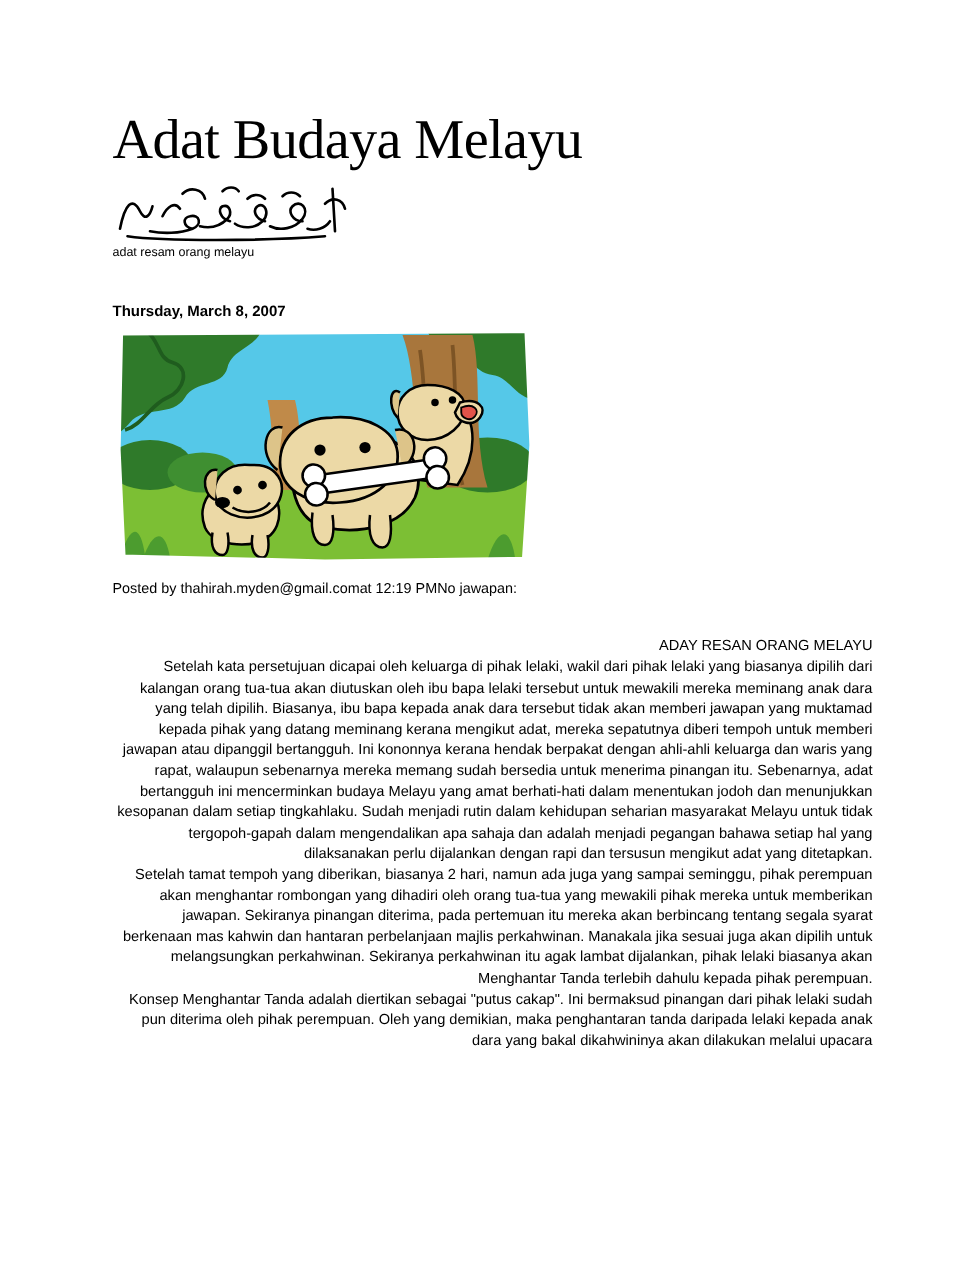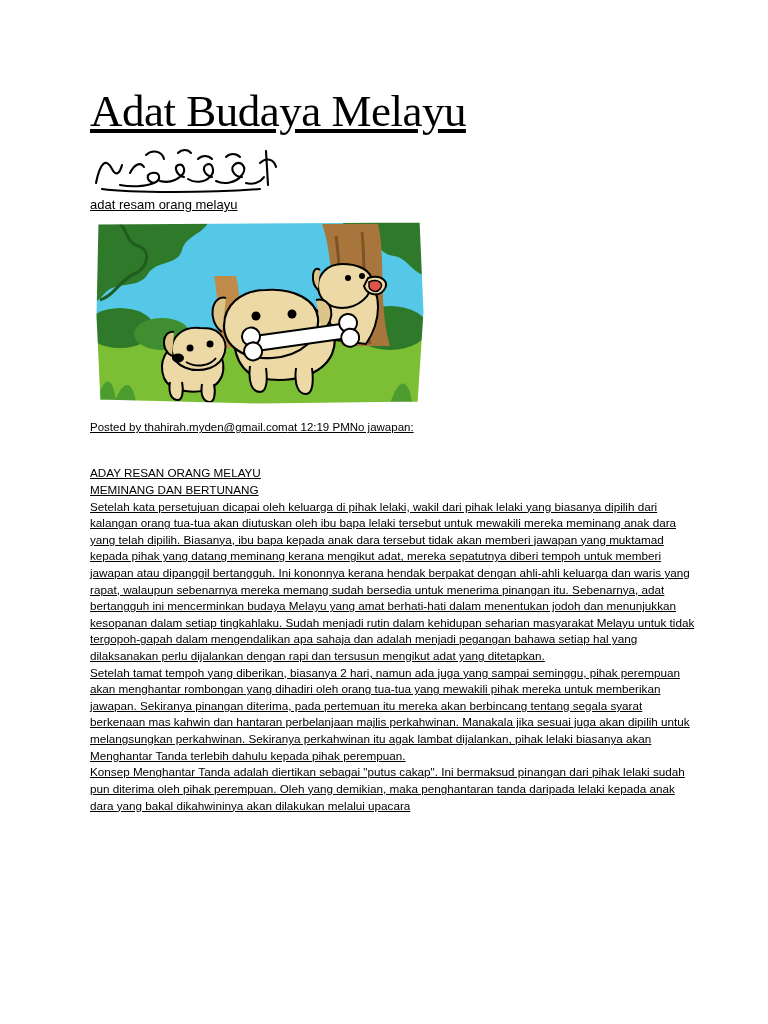--- a/index.html
+++ b/index.html
@@ -13,38 +13,37 @@
     font-family: "Liberation Sans", sans-serif;
     color: #000000;
     overflow: hidden;
   }
   .page {
     position: relative;
     width: 768px;
     height: 1024px;
     box-sizing: border-box;
     padding: 88px 70px 0 90px;
-    text-decoration: underline;
   }
   .blog-title {
     font-family: "Liberation Serif", serif;
     font-size: 45px;
     font-weight: normal;
     line-height: 1.05;
     margin: 0 0 6px 0;
     letter-spacing: -0.5px;
   }
   .basmala {
     margin: 8px 0 2px 0;
     height: 52px;
     width: 200px;
   }
   .basmala svg { display: block; }
   .subtitle {
-    font-size: 13px;
+    font-size: 10px;
     margin: 2px 0 0 0;
     color: #000;
   }
   .date {
     font-size: 12px;
     font-weight: bold;
     margin: 34px 0 0 0;
   }
   .post-label {
     font-size: 12px;
@@ -67,20 +66,21 @@
     text-decoration: none;
   }
   .body-text {
     font-size: 11.7px;
     line-height: 1.42;
     margin: 30px 0 0 0;
     text-align: left;
   }
   .body-text p {
     margin: 0;
+    text-align: right;
   }
   .heading-line {
     font-size: 11.7px;
     line-height: 1.42;
     margin: 0;
   }
 </style>
 </head>
 <body>
 
@@ -104,20 +104,21 @@
         <path d="M170 20 C176 14, 184 16, 186 24"></path>
         <path d="M12 46 C40 50, 120 50, 170 46"></path>
         <path d="M56 12 C62 6, 72 8, 74 16"></path>
         <path d="M88 10 C92 6, 98 6, 101 10"></path>
       </g>
     </svg>
   </div>
 
   <p class="subtitle">adat resam orang melayu</p>
 
+  <p class="date">Thursday, March 8, 2007</p>
 
 
   <div class="illustration">
     <svg width="338" height="193" viewBox="0 0 338 193" xmlns="http://www.w3.org/2000/svg" aria-hidden="true">
       <defs>
         <clipPath id="frame">
           <path d="M6 6 L332 4 L336 96 L330 188 L170 190 L8 186 L4 100 Z"></path>
         </clipPath>
       </defs>
       <g clip-path="url(#frame)">
@@ -190,19 +191,18 @@
       <path d="M6 6 L332 4 L336 96 L330 188 L170 190 L8 186 L4 100 Z" fill="none" stroke="#ffffff" stroke-width="5"></path>
     </svg>
   </div>
 
   <p class="posted-line">
     <span>Posted by </span><a class="lnk" href="#">thahirah.myden@gmail.com</a><a class="lnk" href="#">at 12:19 PM</a><a class="lnk" href="#">No jawapan:</a>
   </p>
 
   <div class="body-text">
     <p class="heading-line">ADAY RESAN ORANG MELAYU</p>
-    <p class="heading-line">MEMINANG DAN BERTUNANG</p>
     <p>Setelah kata persetujuan dicapai oleh keluarga di pihak lelaki, wakil dari pihak lelaki yang biasanya dipilih dari kalangan orang tua-tua akan diutuskan oleh ibu bapa lelaki tersebut untuk mewakili mereka meminang anak dara yang telah dipilih. Biasanya, ibu bapa kepada anak dara tersebut tidak akan memberi jawapan yang muktamad kepada pihak yang datang meminang kerana mengikut adat, mereka sepatutnya diberi tempoh untuk memberi jawapan atau dipanggil bertangguh. Ini kononnya kerana hendak berpakat dengan ahli-ahli keluarga dan waris yang rapat, walaupun sebenarnya mereka memang sudah bersedia untuk menerima pinangan itu. Sebenarnya, adat bertangguh ini mencerminkan budaya Melayu yang amat berhati-hati dalam menentukan jodoh dan menunjukkan kesopanan dalam setiap tingkahlaku. Sudah menjadi rutin dalam kehidupan seharian masyarakat Melayu untuk tidak tergopoh-gapah dalam mengendalikan apa sahaja dan adalah menjadi pegangan bahawa setiap hal yang dilaksanakan perlu dijalankan dengan rapi dan tersusun mengikut adat yang ditetapkan.</p>
     <p>Setelah tamat tempoh yang diberikan, biasanya 2 hari, namun ada juga yang sampai seminggu, pihak perempuan akan menghantar rombongan yang dihadiri oleh orang tua-tua yang mewakili pihak mereka untuk memberikan jawapan. Sekiranya pinangan diterima, pada pertemuan itu mereka akan berbincang tentang segala syarat berkenaan mas kahwin dan hantaran perbelanjaan majlis perkahwinan. Manakala jika sesuai juga akan dipilih untuk melangsungkan perkahwinan. Sekiranya perkahwinan itu agak lambat dijalankan, pihak lelaki biasanya akan Menghantar Tanda terlebih dahulu kepada pihak perempuan.</p>
     <p>Konsep Menghantar Tanda adalah diertikan sebagai "putus cakap". Ini bermaksud pinangan dari pihak lelaki sudah pun diterima oleh pihak perempuan. Oleh yang demikian, maka penghantaran tanda daripada lelaki kepada anak dara yang bakal dikahwininya akan dilakukan melalui upacara</p>
   </div>
 
 </div>
 
 </body></html>

